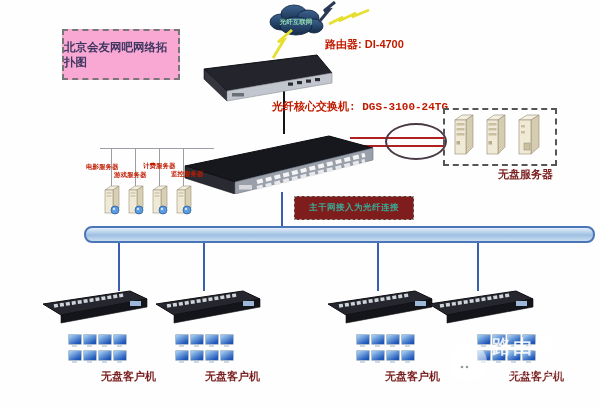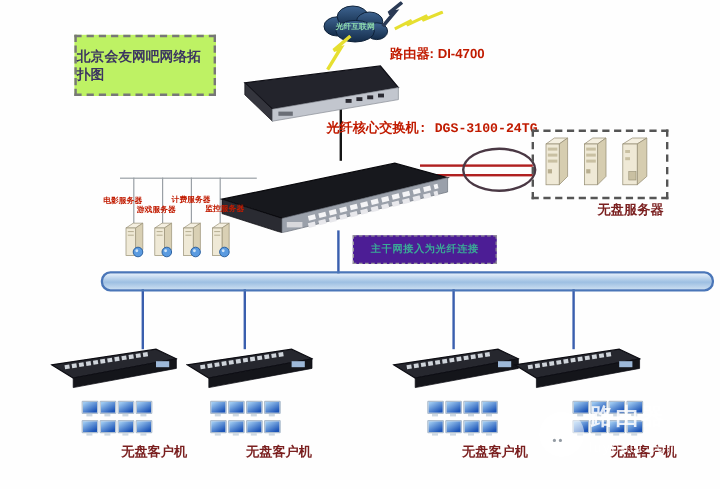--- a/index.html
+++ b/index.html
@@ -5,24 +5,24 @@
   html,body{margin:0;padding:0;}
   body{font-family:"Liberation Sans","DejaVu Sans",sans-serif;background:#ffffff;}
   .canvas{position:relative;width:600px;height:408px;background:#fefefe;overflow:hidden;}
   .abs{position:absolute;}
   .lbl{position:absolute;font-weight:bold;white-space:nowrap;}
   .red-lbl{color:#c11b00;font-size:11px;}
   .tiny-lbl{color:#c11b00;font-size:6.5px;font-weight:bold;position:absolute;white-space:nowrap;}
   .darkred-lbl{color:#7a1f1f;font-size:11px;text-align:right;}
   .green-lbl{color:#1c7a1c;font-size:10.5px;}
   .title-box{position:absolute;left:62px;top:29px;width:114px;height:47px;border:2px dashed #777;
-    display:flex;align-items:center;justify-content:center;background:#bef264;}
+    display:flex;align-items:center;justify-content:center;background:#f9a8d4;}
   .title-box span{color:#3c3660;font-size:11.5px;font-weight:bold;}
   .note-box{position:absolute;left:294px;top:196px;width:118px;height:22px;border:1px dashed #999;
-    background:#4c1d95;display:flex;align-items:center;justify-content:center;}
+    background:#7f1d1d;display:flex;align-items:center;justify-content:center;}
   .note-box span{color:#3aaa96;font-size:8.5px;font-weight:bold;letter-spacing:0.5px;}
   .vline,.hline{position:absolute;}
   .backbone{position:absolute;left:84px;top:226px;width:507px;height:13px;border:2px solid #4a76b8;border-radius:8px;
     background:linear-gradient(to bottom,#e3eefa 0%,#9dbfe2 55%,#c9ddf0 100%);}
   .dashed-srv-box{position:absolute;left:443px;top:108px;width:110px;height:54px;border:2px dashed #555;background:transparent;}
   .ellipse{position:absolute;left:385px;top:123px;width:58px;height:33px;border:2px solid #4a3844;border-radius:50%;}
   .mon-grid{position:absolute;display:grid;grid-template-columns:repeat(4,15px);grid-auto-rows:16px;width:60px;}
   .mon{position:relative;width:12px;height:9px;background:linear-gradient(150deg,#9cc8f0 10%,#1d55b8 85%);
     border:1px solid #aebecf;border-radius:1px;}
   .mon::after{content:"";position:absolute;left:2.5px;top:9.5px;width:5px;height:2px;background:#cdd8e2;}

